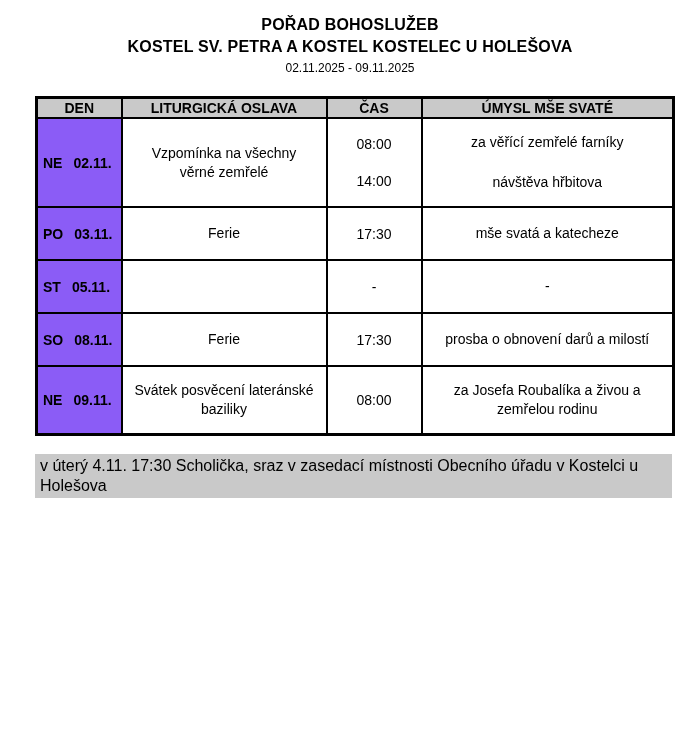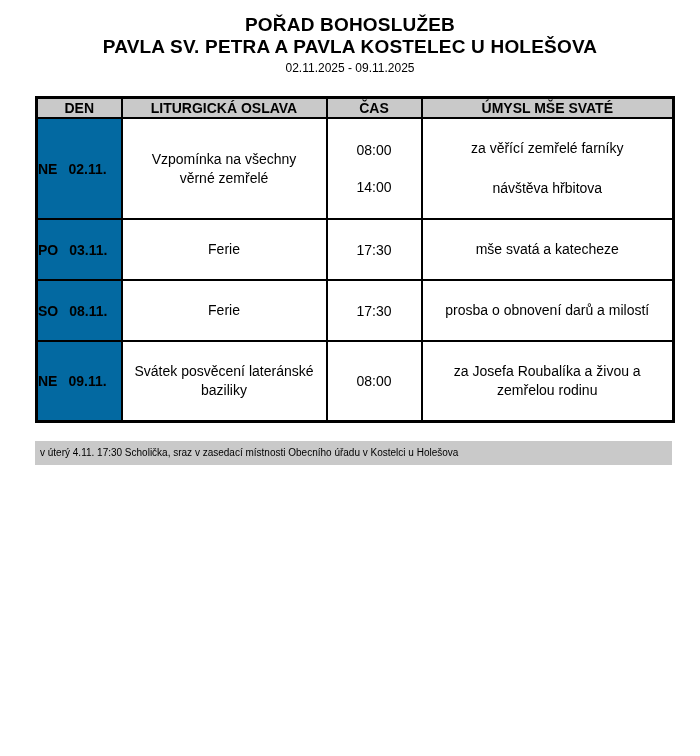--- a/index.html
+++ b/index.html
@@ -7,21 +7,21 @@
     width: 700px; height: 756px;
     background: #ffffff;
     color: #000000;
     font-family: "Liberation Sans", "DejaVu Sans", sans-serif;
   }
   .page { width: 700px; height: 756px; overflow: hidden; }
 
   
   .title-block { text-align: center; padding-top: 14px; }
   .title-main, .title-church {
-    font-size: 19px; font-weight: bold; line-height: 22px;
+    font-size: 16px; font-weight: bold; line-height: 22px;
     letter-spacing: 0.2px;
   }
   .title-dates { font-size: 12px; line-height: 21px; }
 
   
   table.schedule {
     border-collapse: collapse;
     table-layout: fixed;
     margin: 17px 12px 0 35px;
     width: 637px;
@@ -43,51 +43,52 @@
     background: #c9c9c9;
     font-weight: bold;
     height: 20px;
     padding: 1px 2px;
   }
 
   .schedule tr.body-row td { height: 53px; }
   .schedule tr.body-row.tall td { height: 87px; }
 
   td.day-cell {
-    background: #0369a1;
+    background: #8b5cf6;
     font-weight: bold;
     text-align: left;
+    padding-left: 5px;
     white-space: nowrap;
   }
   td.day-cell .date { margin-left: 11px; }
 
   td.celebration-cell { padding: 12px 12px; line-height: 19px; }
   td.time-cell { padding: 2px 0; }
-  td.intention-cell { padding: 20px 8px; line-height: 19px; }
+  td.intention-cell { padding: 14px 8px; line-height: 19px; }
 
   .stack2 .line + .line { margin-top: 21px; }
 
   
   .footer-note {
     margin: 18px 0 0 35px;
     width: 637px;
     background: #c9c9c9;
-    font-size: 10px;
+    font-size: 16px;
     line-height: 20px;
     padding: 2px 5px;
   }
 </style>
 </head>
 <body>
 
 <div class="page">
 
   <div class="title-block">
     <div class="title-main">POŘAD BOHOSLUŽEB</div>
-    <div class="title-church">PAVLA SV. PETRA A PAVLA KOSTELEC U HOLEŠOVA</div>
+    <div class="title-church">KOSTEL SV. PETRA A KOSTEL KOSTELEC U HOLEŠOVA</div>
     <div class="title-dates">02.11.2025 - 09.11.2025</div>
   </div>
 
   <table class="schedule">
     <colgroup>
       <col class="c-den">
         <col class="c-lit">
         <col class="c-cas">
         <col class="c-umy">
     </colgroup>
@@ -119,20 +120,28 @@
       <tr class="body-row">
         <td class="day-cell">
           <span class="day">PO</span><span class="date">03.11.</span>
         </td>
         <td class="celebration-cell">Ferie</td>
         <td class="time-cell">17:30</td>
         <td class="intention-cell">mše svatá a katecheze</td>
       </tr>
 
 
+      <tr class="body-row">
+        <td class="day-cell">
+          <span class="day">ST</span><span class="date">05.11.</span>
+        </td>
+        <td class="celebration-cell"></td>
+        <td class="time-cell">-</td>
+        <td class="intention-cell">-</td>
+      </tr>
 
 
 
       <tr class="body-row">
         <td class="day-cell">
           <span class="day">SO</span><span class="date">08.11.</span>
         </td>
         <td class="celebration-cell">Ferie</td>
         <td class="time-cell">17:30</td>
         <td class="intention-cell">prosba o obnovení darů a milostí</td>

